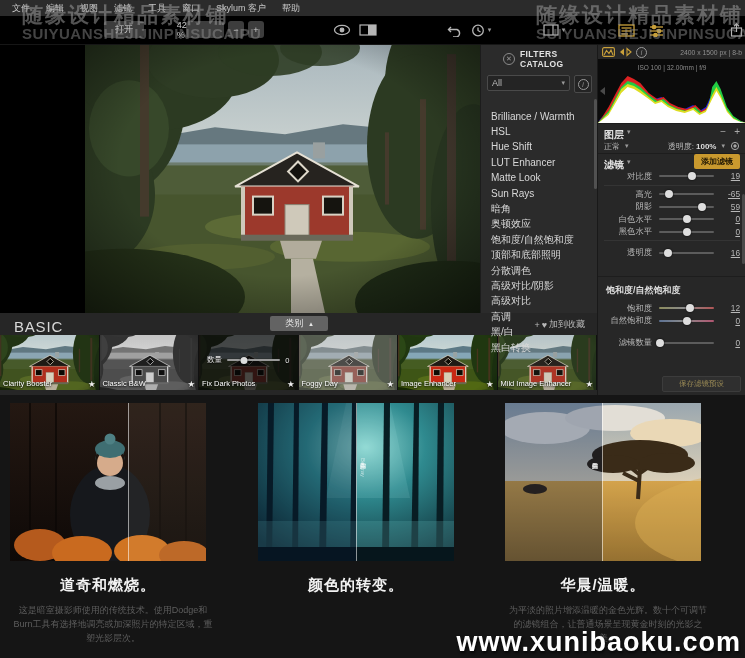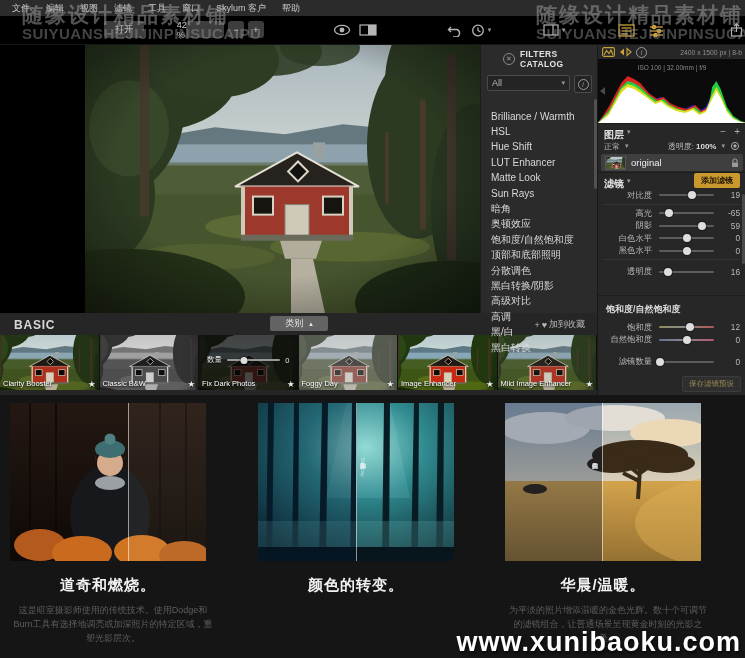--- a/index.html
+++ b/index.html
@@ -55,32 +55,32 @@
   .r-layer .nm{font-size:9.5px;color:#efefef;}
   .lthumb{width:19px;height:12px;border:1px solid #555;overflow:hidden;flex:0 0 auto;}
   .lthumb svg{display:block;}
   .addf{margin-left:auto;background:#c9992e;color:#241a04;font-size:8px;font-weight:bold;
         padding:2px 7px;border-radius:2px;}
   .srow{display:flex;align-items:center;height:11px;margin:1.5px 6px 1.5px 0;}
   .slabel{width:54px;text-align:right;font-size:8.3px;color:#b8b8b8;padding-right:7px;white-space:nowrap;}
   .strack{position:relative;flex:1;height:2px;background:#5c5c5c;border-radius:1px;}
   .sknob{position:absolute;top:-3px;width:8px;height:8px;background:#dedede;border-radius:50%;
          transform:translateX(-50%);box-shadow:0 0 2px #000;}
-  .sval{width:22px;text-align:right;font-size:8.3px;color:#b8b8b8;padding-left:4px;}
+  .sval{width:22px;text-align:right;font-size:8.3px;color:#b8b8b8;padding-left:4px;text-decoration:underline;}
   .sdiv{border-top:1px solid #343434;margin:3px 6px;}
   .g1{background:linear-gradient(90deg,#8d8d5e,#8a8a8a 45%,#b05555);}
   .g2{background:linear-gradient(90deg,#5d7294,#8a8a8a 45%,#b05570);}
   .sat-title{font-size:9px;font-weight:bold;color:#dcdcdc;padding:7px 8px 4px 8px;}
   .save-preset{position:absolute;bottom:3px;right:5px;font-size:7.5px;color:#9a8a55;
-               background:#2f2f2f;border:1px solid #3c3c3c;padding:2px 6px;border-radius:2px;margin-top:28px;}
+               background:#2f2f2f;border:1px solid #3c3c3c;padding:2px 16px;border-radius:2px;margin-top:28px;}
   .r-scroll{position:absolute;right:1px;top:150px;width:3px;height:70px;background:#4a4a4a;border-radius:2px;}
   
   .pbar{position:absolute;top:313px;left:0;width:597px;height:82px;background:#262626;z-index:2;}
   .pbar-head{position:relative;height:22px;}
-  .pgroup{position:absolute;left:14px;top:5px;font-size:12px;font-weight:bold;letter-spacing:.8px;color:#d8d8d8;}
+  .pgroup{position:absolute;left:14px;top:5px;font-size:15px;font-weight:normal;letter-spacing:.8px;color:#d8d8d8;}
   .pcat{position:absolute;left:270px;top:3px;width:58px;height:15px;background:#636363;border-radius:2px;
         color:#ededed;font-size:9px;display:flex;align-items:center;justify-content:center;gap:3px;}
   .pfav{position:absolute;right:12px;top:5px;font-size:9px;color:#b8b8b8;display:flex;align-items:center;gap:2px;}
   .pthumbs{position:absolute;top:22px;left:0;width:597px;height:55px;display:flex;}
   .pthumb{position:relative;flex:1;overflow:hidden;border-right:1px solid #101010;background:#000;}
   .pthumb svg{position:absolute;inset:0;width:100%;height:100%;}
   .pname{position:absolute;left:3px;bottom:2px;font-size:7.5px;color:#fff;text-shadow:0 1px 2px #000;z-index:2;}
   .pstar{position:absolute;right:3px;bottom:1px;font-size:8.5px;color:#f0f0f0;text-shadow:0 1px 2px #000;z-index:2;}
   .psel{box-shadow:inset 0 0 0 2px #c9a03a;}
   .psl{position:absolute;left:8px;right:8px;top:20px;display:flex;align-items:center;gap:5px;
@@ -284,21 +284,21 @@
       <div class="cat-item">HSL</div>
       <div class="cat-item">Hue Shift</div>
       <div class="cat-item">LUT Enhancer</div>
       <div class="cat-item">Matte Look</div>
       <div class="cat-item">Sun Rays</div>
       <div class="cat-item">暗角</div>
       <div class="cat-item">奥顿效应</div>
       <div class="cat-item">饱和度/自然饱和度</div>
       <div class="cat-item">顶部和底部照明</div>
       <div class="cat-item">分散调色</div>
-      <div class="cat-item">黑白转换/阴影</div>
+      <div class="cat-item">高级对比/阴影</div>
       <div class="cat-item">高级对比</div>
       <div class="cat-item">高调</div>
       <div class="cat-item">黑/白</div>
       <div class="cat-item">黑白转换</div>
     </div>
     <div class="cat-scroll"></div>
   </div>
 
   <div class="rpanel">
     <div class="r-info">
@@ -332,32 +332,20 @@
     </div>
     <div class="r-blend">
       <span>正常</span>
       <span class="caret">▾</span>
       <span style="margin-left:auto">透明度:</span>
       <span style="font-weight:bold;color:#ddd">100%</span>
       <span class="caret">▾</span>
       <svg width="10" height="10" viewBox="0 0 10 10" fill="none" stroke="#aaa" stroke-width="1" style="margin-left:3px">
         <circle cx="5" cy="5" r="3.6"></circle>
           <circle cx="5" cy="5" r="1.2" fill="#aaa"></circle>
-      </svg>
-    </div>
-    <div class="r-layer">
-      <div class="lthumb">
-        <svg viewBox="80 50 240 160" width="19" height="12" preserveAspectRatio="xMidYMid slice">
-            <use href="#scene"></use>
-          </svg>
-      </div>
-      <span class="nm">original</span>
-      <svg width="8" height="10" viewBox="0 0 8 10" style="margin-left:auto" fill="none" stroke="#9a9a9a" stroke-width="1.1">
-        <rect x="1" y="4.5" width="6" height="4.5" fill="#9a9a9a" stroke="none"></rect>
-          <path d="M2,4.5 V3 a2,2 0 0 1 4,0 V4.5"></path>
       </svg>
     </div>
     <div class="r-sechead">
       <span class="t">滤镜</span>
       <span class="caret">▾</span>
       <span class="addf">添加滤镜</span>
     </div>
 
     <div class="srow">
       <span class="slabel">对比度</span>

